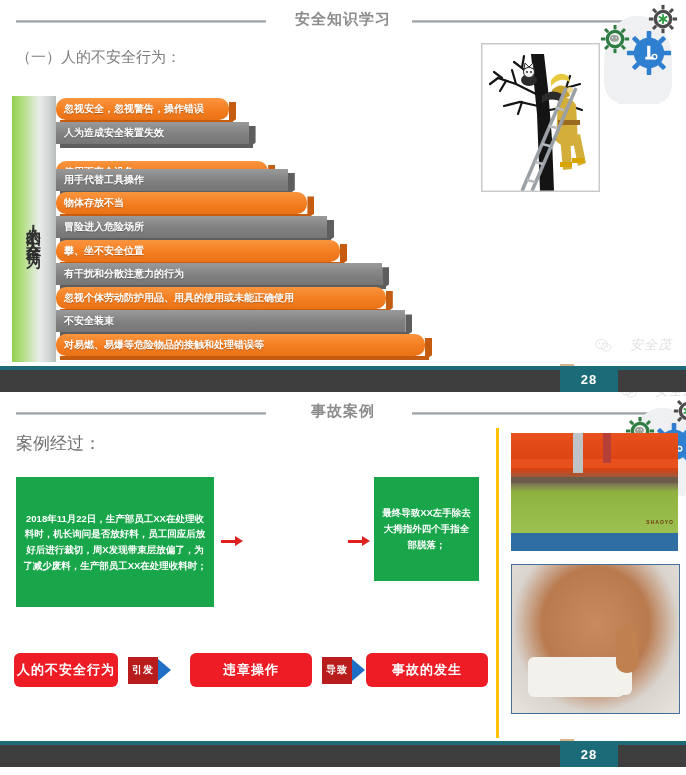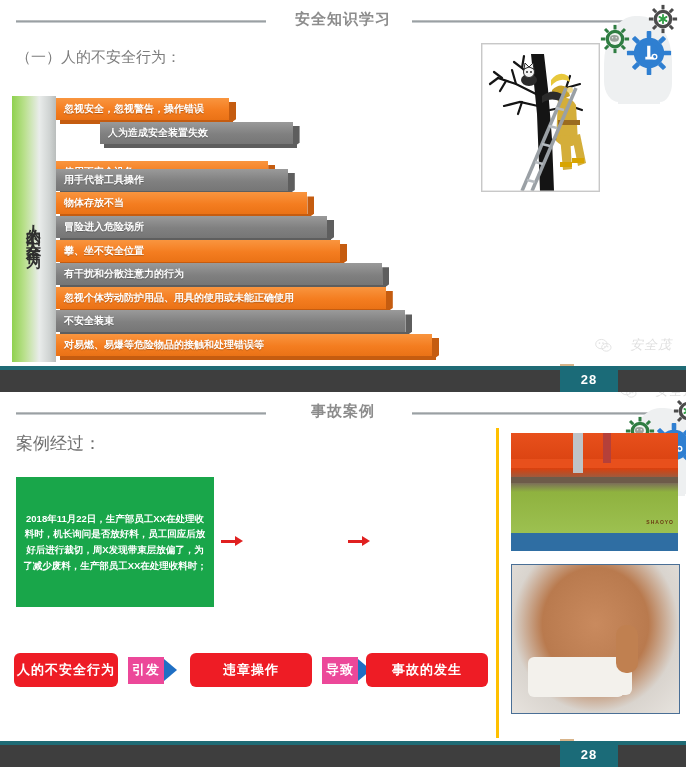--- a/index.html
+++ b/index.html
@@ -43,21 +43,21 @@
     writing-mode:vertical-rl;text-orientation:upright;
     font-size:15px;font-weight:bold;color:#2e2e2e;letter-spacing:5px;line-height:1;}
   .steps{position:absolute;left:44px;top:0;width:404px;height:266px;}
   .step{position:absolute;left:0;height:22px;}
   .step .face{position:absolute;left:0;top:0;height:22px;width:100%;
     display:flex;align-items:center;}
   .step .face span{color:#fff;font-size:10px;font-weight:bold;padding-left:8px;
     white-space:nowrap;text-shadow:0 1px 1px rgba(0,0,0,.25);}
   .step .side{position:absolute;top:4px;right:-7px;width:7px;height:22px;}
   .step .bot{position:absolute;left:4px;bottom:-4px;width:100%;height:4px;}
-  .step.orange .face{background:linear-gradient(180deg,#f9953f 0%,#f47d20 55%,#ea7216 100%);}
+  .step.orange .face{background:linear-gradient(180deg,#f9953f 0%,#f47d20 55%,#ea7216 100%);border-radius:10px;}
   .step.orange .side{background:#c55c10;clip-path:polygon(0 0,100% 0,100% 78%,0 100%);}
   .step.orange .bot{background:#c55c10;}
   .step.gray .face{background:linear-gradient(180deg,#9a9a9a 0%,#808080 55%,#767676 100%);}
   .step.gray .side{background:#5e5e5e;clip-path:polygon(0 0,100% 0,100% 78%,0 100%);}
   .step.gray .bot{background:#5e5e5e;}
 
   
   .illus{position:absolute;left:481px;top:43px;width:117px;height:147px;
     background:#fdfdfd;border:1px solid #c8c8c8;overflow:hidden;}
 
@@ -80,22 +80,22 @@
   .red-arrow{position:absolute;display:flex;align-items:center;}
   .red-arrow .shaft{width:14px;height:3px;background:#e02020;}
   .red-arrow .head{width:0;height:0;border-top:5px solid transparent;
     border-bottom:5px solid transparent;border-left:8px solid #e02020;}
 
   
   .flow-box{position:absolute;background:#ee1c25;color:#fff;border-radius:6px;
     display:flex;align-items:center;justify-content:center;
     font-size:13px;font-weight:bold;letter-spacing:1px;}
   .blue-arrow{position:absolute;height:22px;display:flex;align-items:center;}
-  .blue-arrow .tail{height:27px;background:#ec4899;display:flex;align-items:center;
-    justify-content:center;color:#fff;font-size:13px;font-weight:bold;padding:0 4px;letter-spacing:1px;}
+  .blue-arrow .tail{height:27px;background:#b91c1c;display:flex;align-items:center;
+    justify-content:center;color:#fff;font-size:10px;font-weight:bold;padding:0 4px;letter-spacing:1px;}
   .blue-arrow .tip{width:0;height:0;border-top:11px solid transparent;
     border-bottom:11px solid transparent;border-left:13px solid #1f6fc4;}
 
   
   .divline{position:absolute;width:3px;background:#ffc000;}
   .photo{position:absolute;overflow:hidden;}
   .photo.framed{border:1px solid #4a6f96;}
   .ph-mach{background:
      linear-gradient(180deg,#e8501c 0%,#d8410f 30%,#7a6a5a 42%,#8fb23f 50%,#9ec252 88%,#2d5e8a 100%);}
   .ph-hand{background:
@@ -249,21 +249,21 @@
       <div class="vbar-text">人的不安全行为</div>
     </div>
     <div class="steps" id="steps-container">
         <div class="step orange" style="top: 2px; width: 173px;">
           <div class="face">
             <span>忽视安全，忽视警告，操作错误</span>
           </div>
           <div class="side"></div>
           <div class="bot"></div>
         </div>
-        <div class="step gray" style="top: 25.6px; width: 192.6px; margin-left: 44px;">
+        <div class="step gray" style="top: 25.6px; width: 192.6px;">
           <div class="face">
             <span>人为造成安全装置失效</span>
           </div>
           <div class="side"></div>
           <div class="bot"></div>
         </div>
         <div class="step orange" style="top: 65px; width: 212.2px;">
           <div class="face">
             <span>使用不安全设备</span>
           </div>
@@ -312,21 +312,21 @@
           <div class="side"></div>
           <div class="bot"></div>
         </div>
         <div class="step gray" style="top: 214.4px; width: 349.4px;">
           <div class="face">
             <span>不安全装束</span>
           </div>
           <div class="side"></div>
           <div class="bot"></div>
         </div>
-        <div class="step orange" style="top: 238px; width: 369px; padding-left: 7px;">
+        <div class="step orange" style="top: 238px; width: 369px;">
           <div class="face">
             <span>对易燃、易爆等危险物品的接触和处理错误等</span>
           </div>
           <div class="side"></div>
           <div class="bot"></div>
         </div>
       </div>
   </div>
 
   <div class="wm" style="right:14px;top:336px;">
@@ -424,20 +424,21 @@
 
   <div class="case-box" style="left:16px;top:85px;width:198px;height:130px;">2018年11月22日，生产部员工XX在处理收料时，机长询问是否放好料，员工回应后放好后进行裁切，周X发现带束层放偏了，为了减少废料，生产部员工XX在处理收料时；</div>
   <div class="red-arrow" style="left:221px;top:144px;">
     <div class="shaft"></div>
     <div class="head"></div>
   </div>
   <div class="red-arrow" style="left:348px;top:144px;">
     <div class="shaft"></div>
     <div class="head"></div>
   </div>
+  <div class="case-box" style="left:374px;top:85px;width:105px;height:104px;">最终导致XX左手除去大拇指外四个手指全部脱落；</div>
 
   <div class="flow-box" style="left:14px;top:261px;width:104px;height:34px;">人的不安全行为</div>
   <div class="blue-arrow" style="left:128px;top:267px;">
     <div class="tail">引发</div>
     <div class="tip"></div>
   </div>
   <div class="flow-box" style="left:190px;top:261px;width:122px;height:34px;">违章操作</div>
   <div class="blue-arrow" style="left:322px;top:267px;">
     <div class="tail">导致</div>
     <div class="tip"></div>

